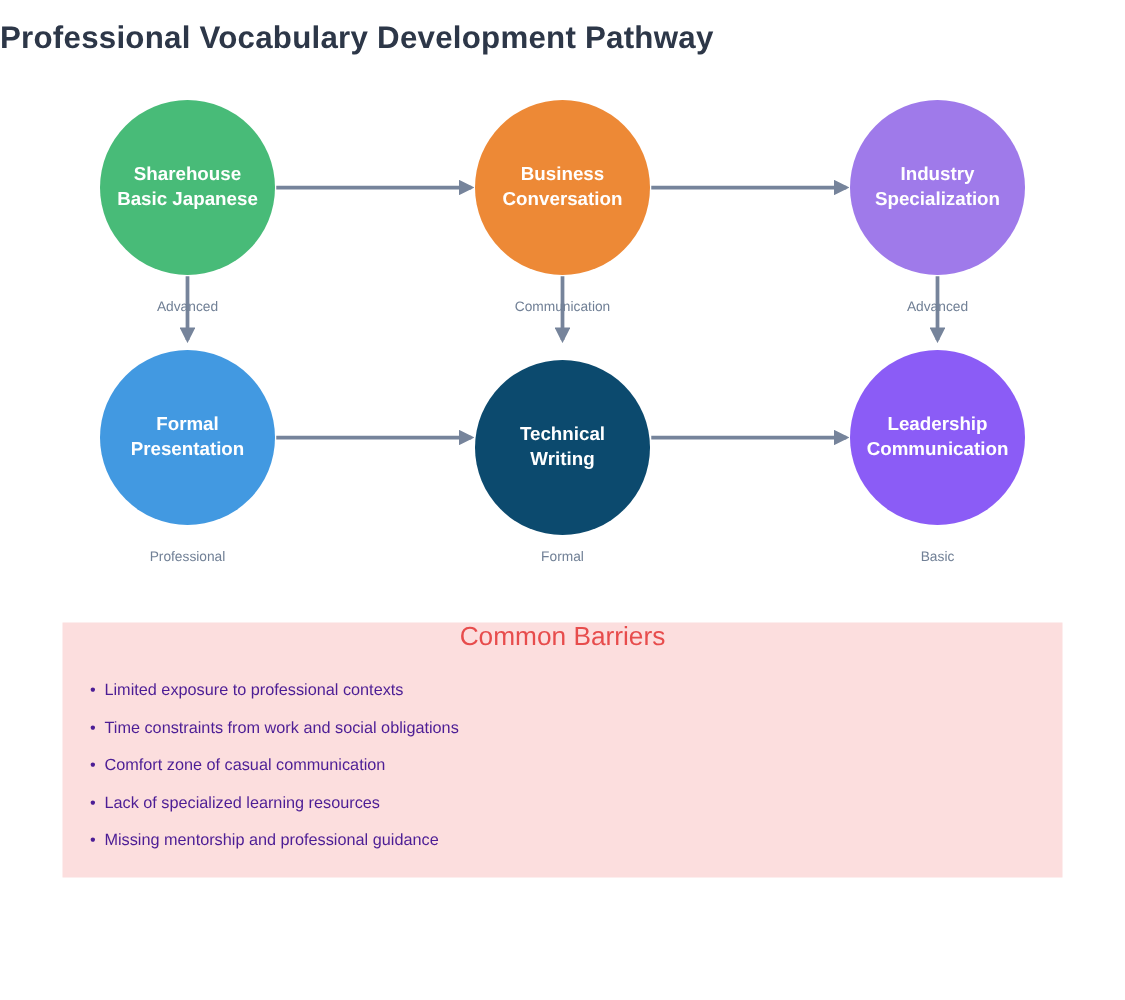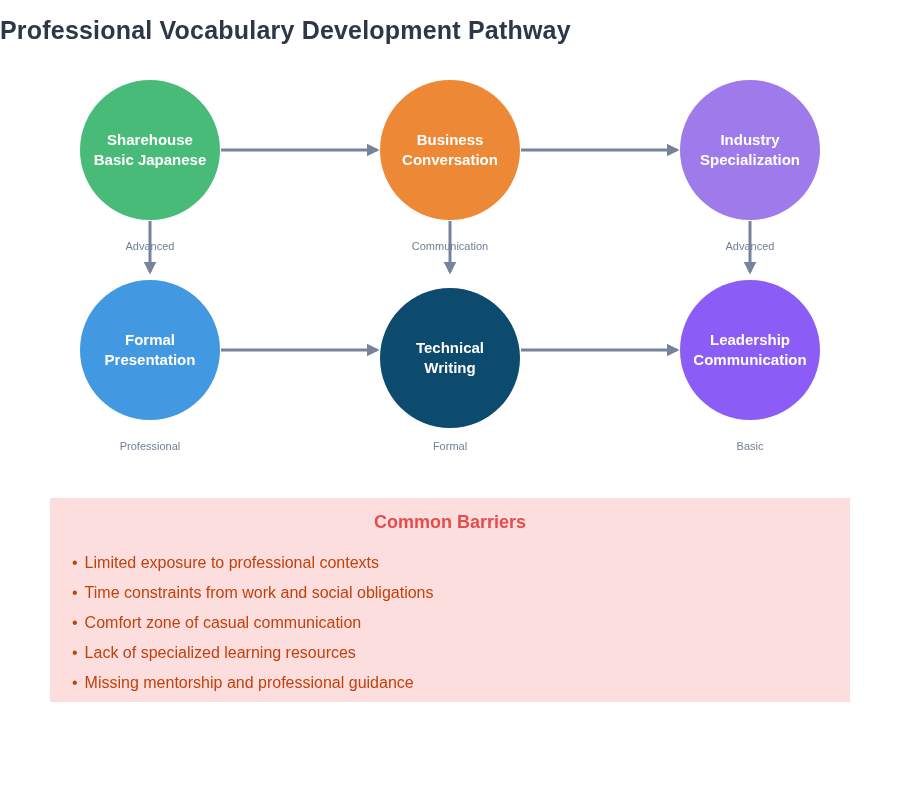--- a/index.html
+++ b/index.html
@@ -80,36 +80,35 @@
   .barriers-panel {
     position: absolute;
     left: 50px;
     top: 498px;
     width: 800px;
     height: 204px;
     background: #fcdede;
     box-sizing: border-box;
   }
   .barriers-title {
-    margin-top: 14px;
     text-align: center;
-    font-size: 18px;
-    font-weight: bold;
+    font-size: 21px;
+    font-weight: normal;
     color: #e74c4c;
   }
   .barriers-list {
     margin: 15px 0 0 0;
     padding: 0 0 0 22px;
     list-style: none;
   }
   .barrier-item {
     height: 30px;
     line-height: 30px;
-    font-size: 16px;
-    color: #c2410c;
+    font-size: 13px;
+    color: #4c1d95;
   }
   .barrier-item .bullet { margin-right: 7px; }
 </style>
 </head>
 <body>
 
 <div class="page">
 
   <div class="page-title">Professional Vocabulary Development Pathway</div>
 

